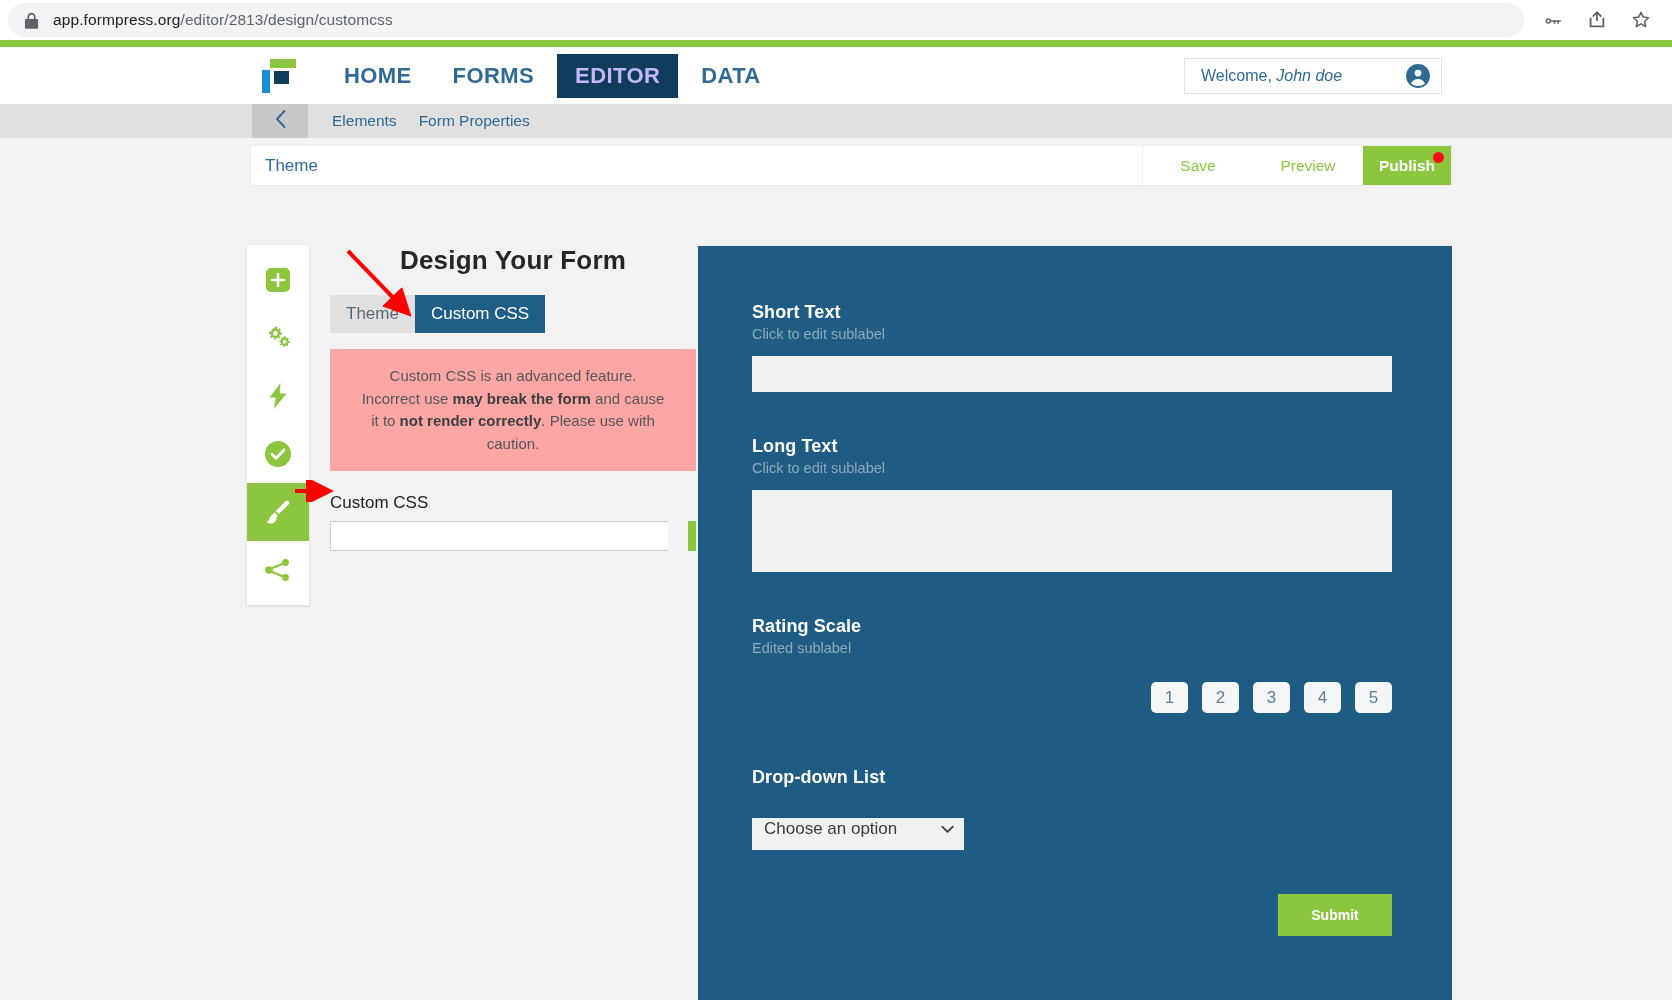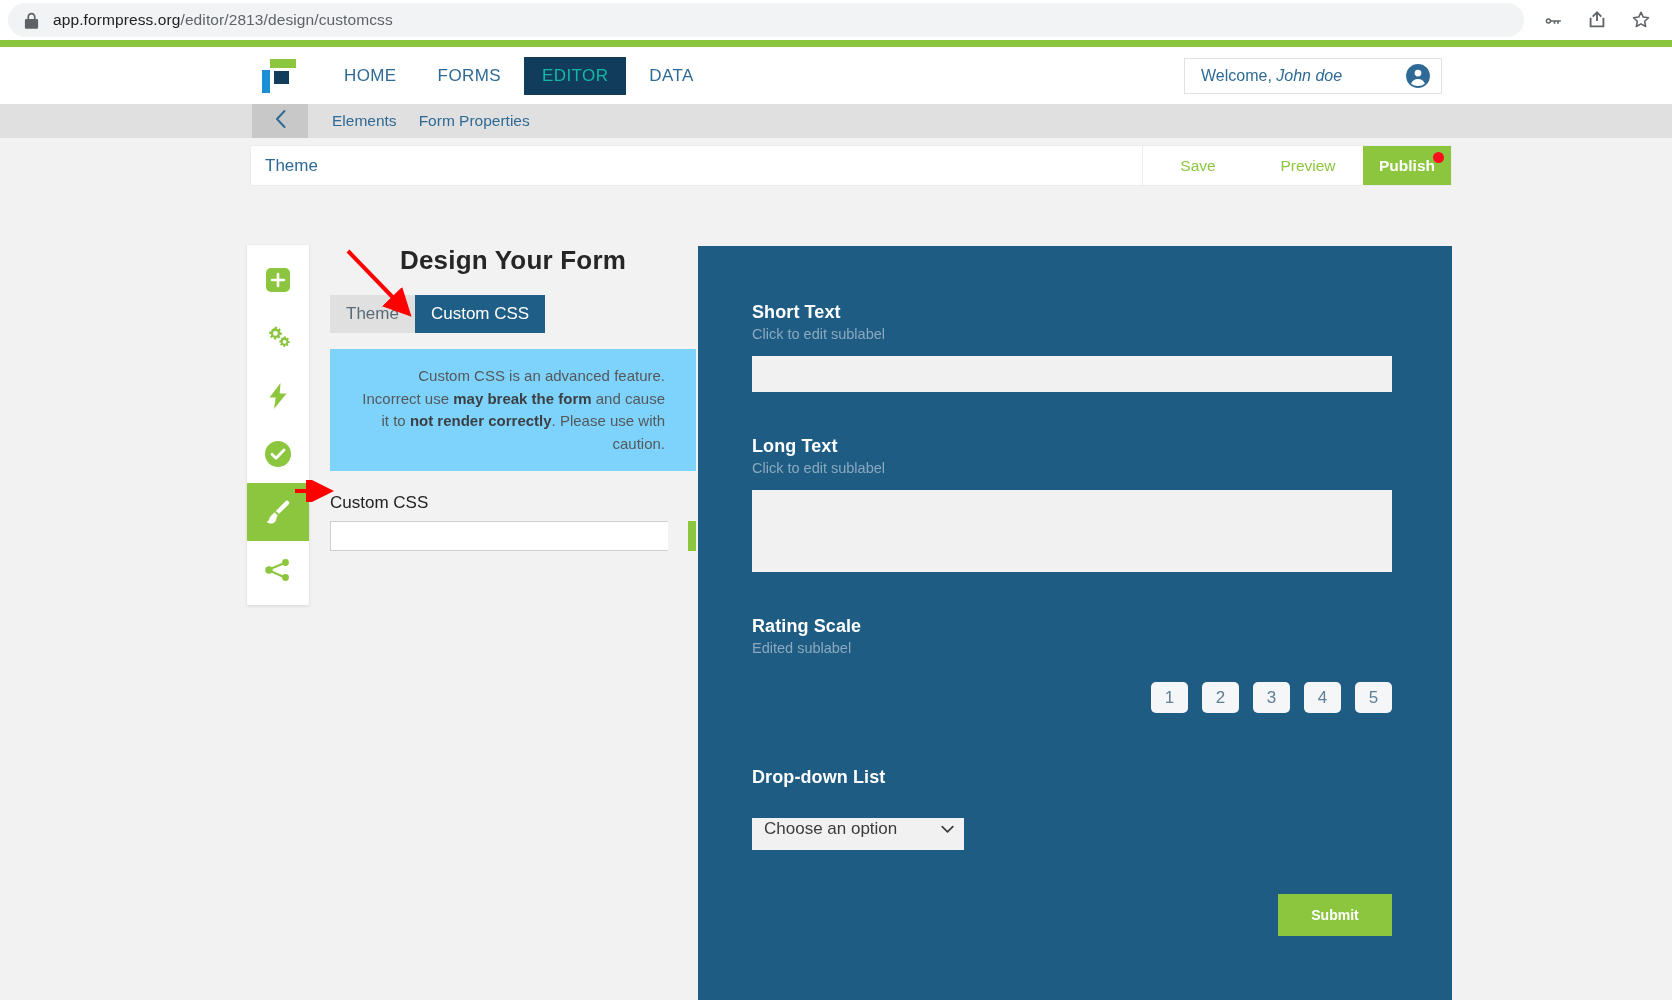--- a/index.html
+++ b/index.html
@@ -51,24 +51,24 @@
     position: relative; height: 57px; background: #ffffff;
     display: flex; align-items: center;
   }
   .logo { margin-left: 262px; width: 34px; height: 34px; position: relative; }
   .logo .bar-green { position: absolute; left: 8px; top: 0; width: 26px; height: 9px; background: #8cc63f; }
   .logo .bar-blue  { position: absolute; left: 0px; top: 11px; width: 8px; height: 23px; background: #1a8fd4; }
   .logo .sq-navy   { position: absolute; left: 12px; top: 12px; width: 15px; height: 13px; background: #123c5c; }
 
   .nav-links { display: flex; align-items: center; margin-left: 30px; gap: 5px; }
   .nav-link {
-    font-size: 17px; font-weight: normal; color: #2e6a95;
+    font-size: 22px; font-weight: bold; color: #2e6a95;
     letter-spacing: .4px; padding: 9px 18px; cursor: pointer;
   }
-  .nav-link.active { background: #123c5c; color: #14b8a6; text-align: right; }
+  .nav-link.active { background: #123c5c; color: #c4b5fd; text-align: right; }
 
   .welcome-box {
     position: absolute; right: 230px; top: 11px;
     width: 258px; height: 36px; background: #ffffff;
     border: 1px solid #e2e2e2;
     display: flex; align-items: center; justify-content: space-between;
     padding: 0 10px 0 16px;
   }
   .welcome-text { font-size: 16px; color: #2e6a95; white-space: nowrap; }
   .welcome-text i { font-style: italic; }
@@ -132,21 +132,21 @@
     color: #262626; margin-bottom: 19px; letter-spacing: .2px;
   }
   .tabs { display: flex; margin-bottom: 16px; }
   .tab {
     font-size: 17px; padding: 9px 16px; cursor: pointer;
   }
   .tab.inactive { background: #e0e0e0; color: #5a6b75; }
   .tab.active { background: #1f5e87; color: #ffffff; }
 
   .warn-box {
-    background: #7dd3fc; padding: 16px 31px; text-align: right;
+    background: #fca5a5; padding: 16px 31px; text-align: center;
     font-size: 15px; line-height: 1.5; color: #55585b;
   }
   .warn-box b { color: #3c3f42; }
 
   .field-label {
     margin-top: 22px; margin-bottom: 8px;
     font-size: 17px; color: #222222;
   }
   .css-input-wrap { position: relative; }
   .css-input {

